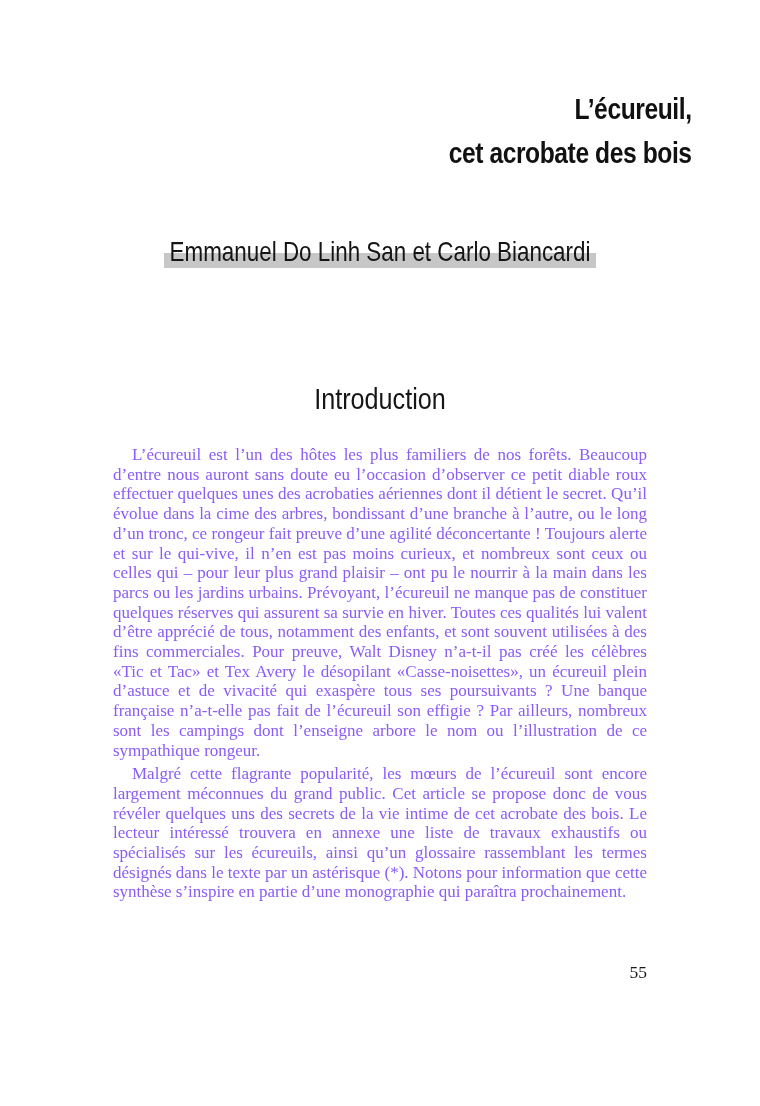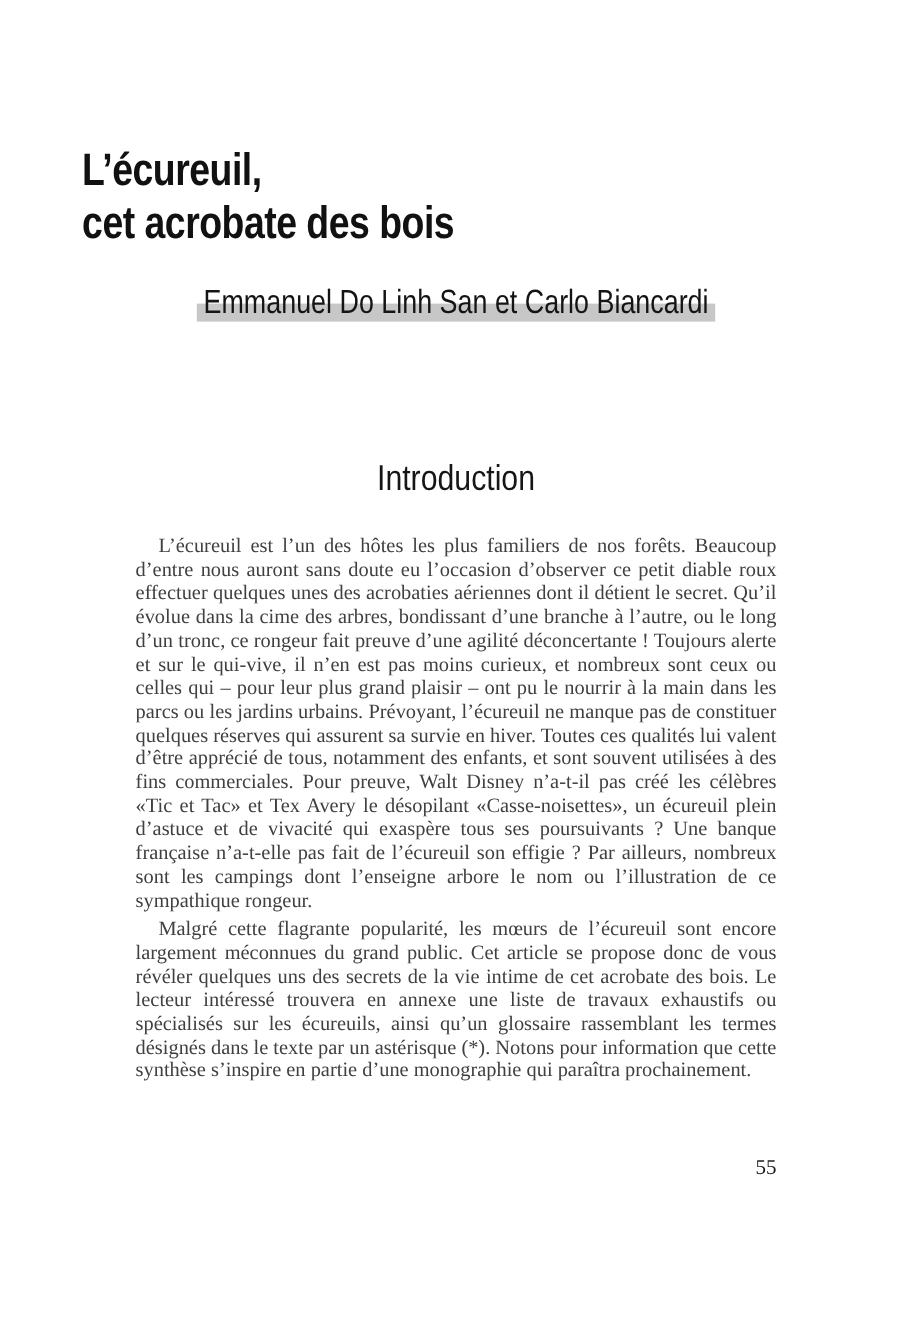--- a/index.html
+++ b/index.html
@@ -20,28 +20,27 @@
     height: 1106px;
     background: #ffffff;
   }
 
   
   .chapter-title {
     position: absolute;
     top: 87px;
     left: 0;
     width: 100%;
-    text-align: left;
+    text-align: right;
     font-family: "Liberation Sans", "DejaVu Sans", sans-serif;
     font-weight: 700;
-    font-size: 38px;
+    font-size: 30px;
     line-height: 44px;
     color: #111111;
     letter-spacing: -0.5px;
-    margin-top: 33px;
   }
   .title-line {
     transform: scaleX(0.82);
     transform-origin: 50% 50%;
     white-space: nowrap;
   }
 
   
   .authors-row {
     position: absolute;
@@ -95,21 +94,21 @@
 
   
   .body-text {
     position: absolute;
     top: 445px;
     left: 113px;
     width: 534px;
     text-align: justify;
     font-size: 17px;
     line-height: 19.7px;
-    color: #404040;
+    color: #8b5cf6;
   }
   .body-text p {
     margin: 0;
     text-indent: 19px;
   }
   .body-text p + p {
     margin-top: 4px;
   }
 
   

